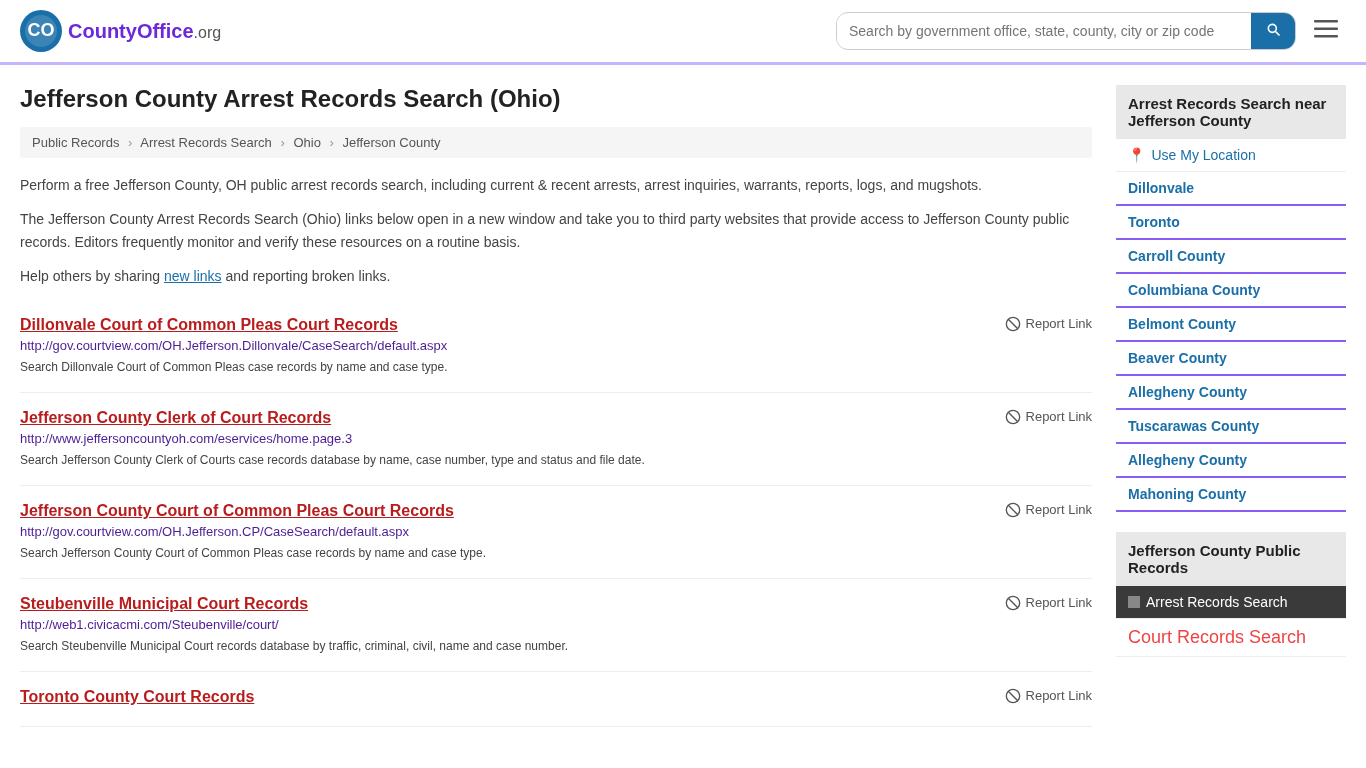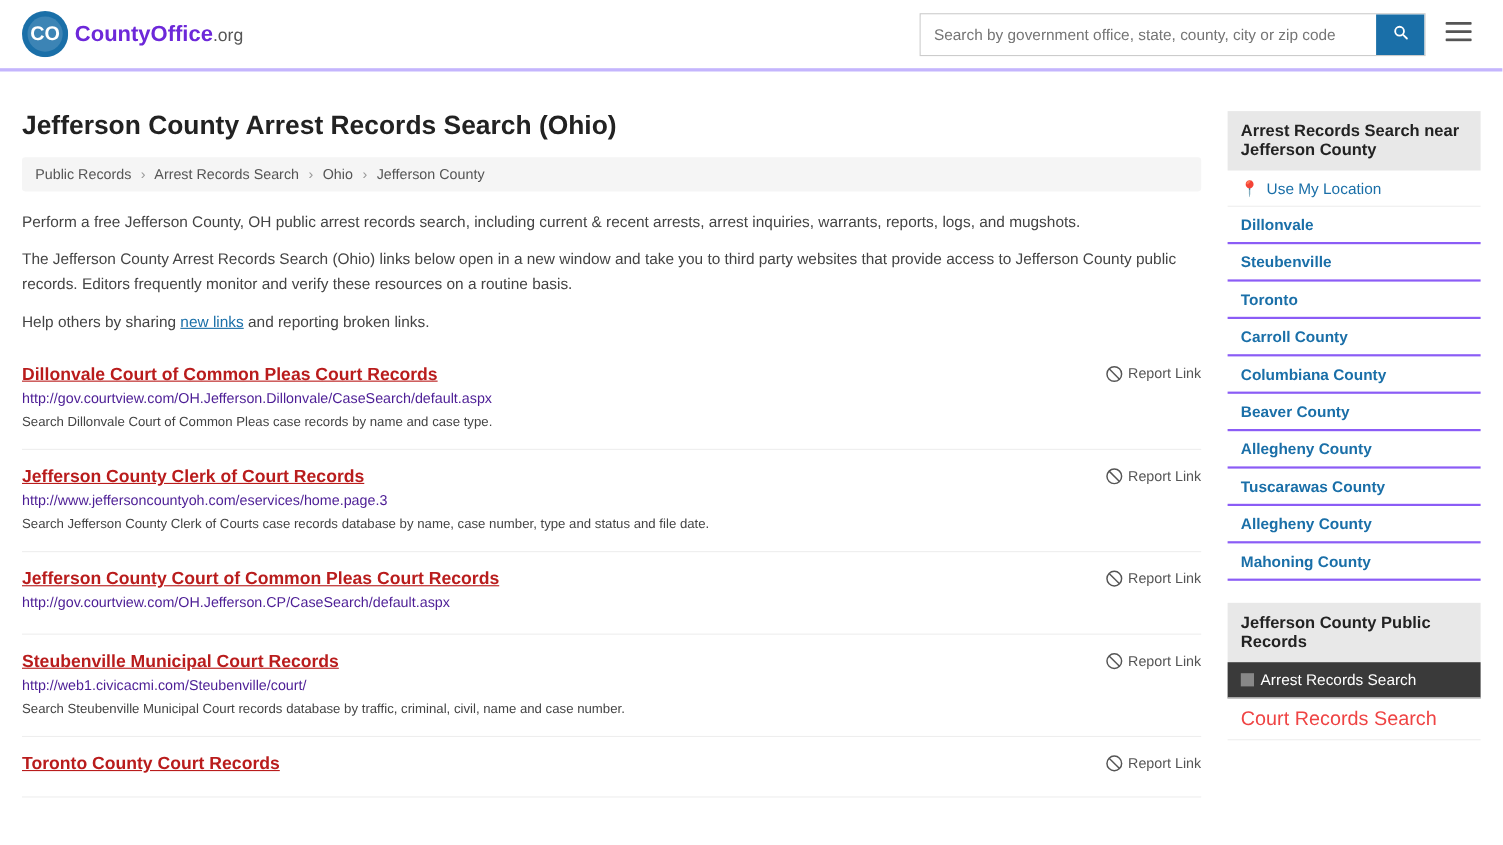--- a/index.html
+++ b/index.html
@@ -25,21 +25,21 @@
     }
     .header-right {
       display: flex;
       align-items: center;
       gap: 10px;
     }
     .search-bar {
       display: flex;
       align-items: center;
       border: 1px solid #ccc;
-      border-radius: 0;
+      border-radius: 12px;
       overflow: hidden;
       width: 460px;
     }
     .search-bar input {
       border: none;
       outline: none;
       padding: 8px 12px;
       font-size: 14px;
       width: 100%;
       color: #777;
@@ -59,21 +59,21 @@
       font-size: 22px;
       color: #555;
       padding: 4px 8px;
     }
 
     
     .page-container {
       max-width: 1366px;
       margin: 0 auto;
       display: flex;
-      padding: 36px 20px 20px 20px;
+      padding: 20px 20px 20px 20px;
       gap: 24px;
     }
 
     
     .main-content {
       flex: 1;
     }
     .page-title {
       font-size: 24px;
       font-weight: bold;
@@ -317,20 +317,21 @@
       <span class="result-title">Jefferson County Court of Common Pleas Court Records</span>
       <span class="report-link">
         <svg width="16" height="16" viewBox="0 0 24 24" fill="none" stroke="#555" stroke-width="2">
           <circle cx="12" cy="12" r="10"></circle>
           <line x1="4.93" y1="4.93" x2="19.07" y2="19.07"></line>
         </svg>
         Report Link
       </span>
     </div>
     <div class="result-url">http://gov.courtview.com/OH.Jefferson.CP/CaseSearch/default.aspx</div>
+    <div class="result-desc">Search Jefferson County Court of Common Pleas case records by name and case type.</div>
   </div>
         <div class="result-item">
     <div class="result-header">
       <span class="result-title">Steubenville Municipal Court Records</span>
       <span class="report-link">
         <svg width="16" height="16" viewBox="0 0 24 24" fill="none" stroke="#555" stroke-width="2">
           <circle cx="12" cy="12" r="10"></circle>
           <line x1="4.93" y1="4.93" x2="19.07" y2="19.07"></line>
         </svg>
         Report Link
@@ -361,30 +362,30 @@
       <div class="sidebar-header">Arrest Records Search near Jefferson County</div>
       <a class="use-location" href="#">
         <span>📍</span>
         <span>Use My Location</span>
       </a>
       <ul class="sidebar-links" id="nearby-links">
           <li>
             <a href="#">Dillonvale</a>
           </li>
           <li>
-            <a href="#">Steubenville</a>
-          </li>
-          <li>
             <a href="#">Toronto</a>
           </li>
           <li>
             <a href="#">Carroll County</a>
           </li>
           <li>
             <a href="#">Columbiana County</a>
+          </li>
+          <li>
+            <a href="#">Belmont County</a>
           </li>
           <li>
             <a href="#">Beaver County</a>
           </li>
           <li>
             <a href="#">Allegheny County</a>
           </li>
           <li>
             <a href="#">Tuscarawas County</a>
           </li>

